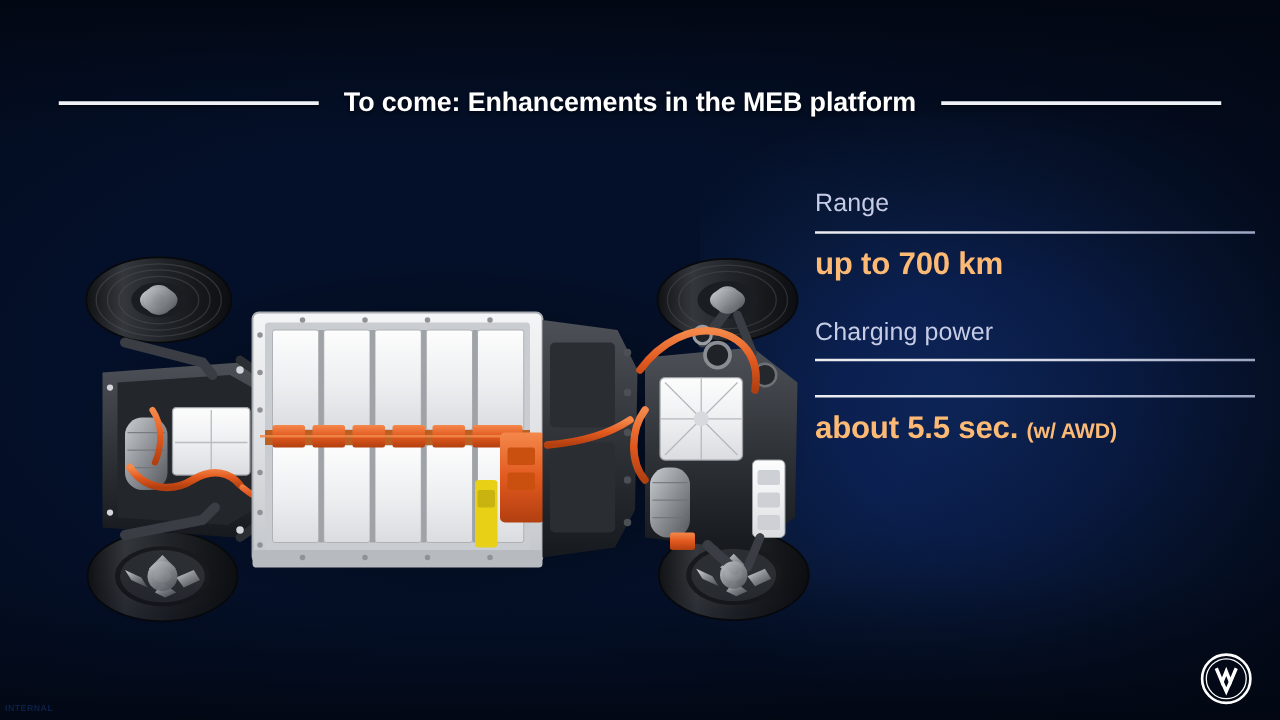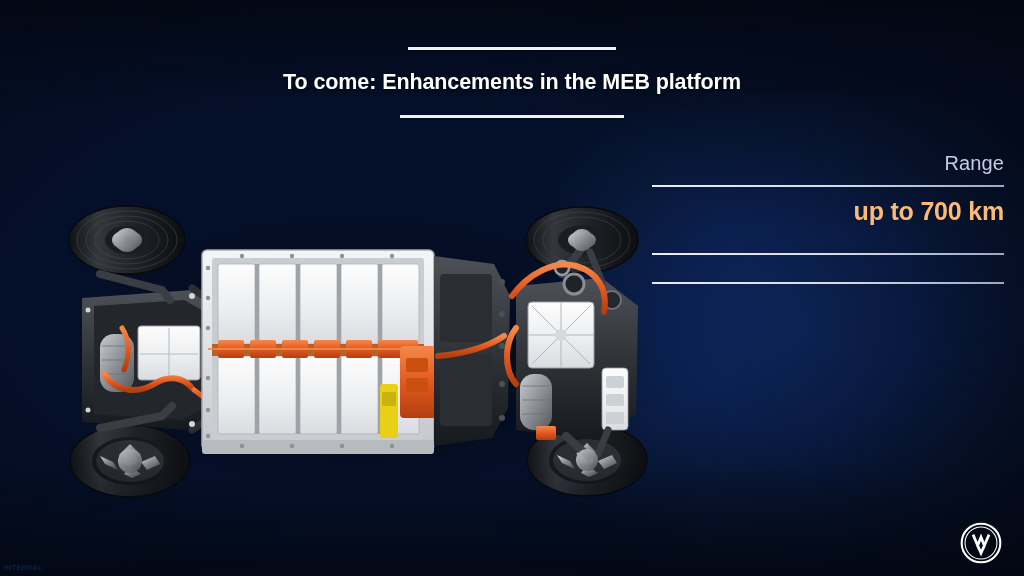--- a/index.html
+++ b/index.html
@@ -44,21 +44,21 @@
     background:
       linear-gradient(to bottom, rgba(2,7,18,.92) 0%, rgba(2,7,18,.35) 9%,
                       rgba(2,7,18,0) 20%, rgba(2,7,18,0) 80%,
                       rgba(2,7,18,.40) 93%, rgba(2,7,18,.85) 100%),
       radial-gradient(ellipse 78% 78% at 38% 52%, rgba(0,0,0,0) 45%, rgba(2,6,16,.75) 100%);
   }
 
   
   .title-band {
     position:absolute; left:0; top:62px; width:1024px; height:40px;
-    display:flex; align-items:center; justify-content:center; gap:20px;flex-direction:column;
+    display:flex; align-items:center; justify-content:center; gap:20px;
   }
   .title-rule {
     height:3px; background:#eef1f6;
     box-shadow:0 1px 2px rgba(0,0,0,.55);
     flex:0 0 auto;
   }
   .title-rule.left  { width:208px; }
   .title-rule.right { width:224px; }
   .slide-title {
     color:#ffffff;
@@ -76,21 +76,21 @@
     width:630px; height:330px;
   }
   .chassis svg { display:block; width:100%; height:100%; }
 
   
   .spec-panel {
     position:absolute;
     left:652px; top:150px;
     width:352px;
   }
-  .spec-block { margin-bottom:27px; text-align:right; }
+  .spec-block { margin-bottom:27px; text-align:left; }
   .spec-block:last-child { margin-bottom:0; }
 
   .spec-label {
     color:#c6cce6;
     font-size:20px;
     font-weight:normal;
     line-height:1.38;
     letter-spacing:.1px;
   }
   .spec-divider {
@@ -423,25 +423,27 @@
 
   <div class="spec-panel">
 
     <div class="spec-block">
       <div class="spec-label">Range</div>
       <div class="spec-divider"></div>
       <div class="spec-value">up to 700 km</div>
     </div>
 
     <div class="spec-block">
+      <div class="spec-label">Charging power</div>
       <div class="spec-divider"></div>
     </div>
 
     <div class="spec-block">
       <div class="spec-divider"></div>
+      <div class="spec-value"><span>about 5.5 sec.</span> <span class="suffix">(w/ AWD)</span></div>
     </div>
 
   </div>
 
   <div class="vw-logo">
     <svg viewBox="0 0 100 100" xmlns="http://www.w3.org/2000/svg">
       <circle cx="50" cy="50" r="46" fill="none" stroke="#ffffff" stroke-width="5"></circle>
       <circle cx="50" cy="50" r="38" fill="none" stroke="#ffffff" stroke-width="2.5"></circle>
       <g fill="none" stroke="#ffffff" stroke-width="6.5" stroke-linejoin="miter" stroke-linecap="butt">
         <path d="M31 30 L42 56 L50 36 L58 56 L69 30"></path>

